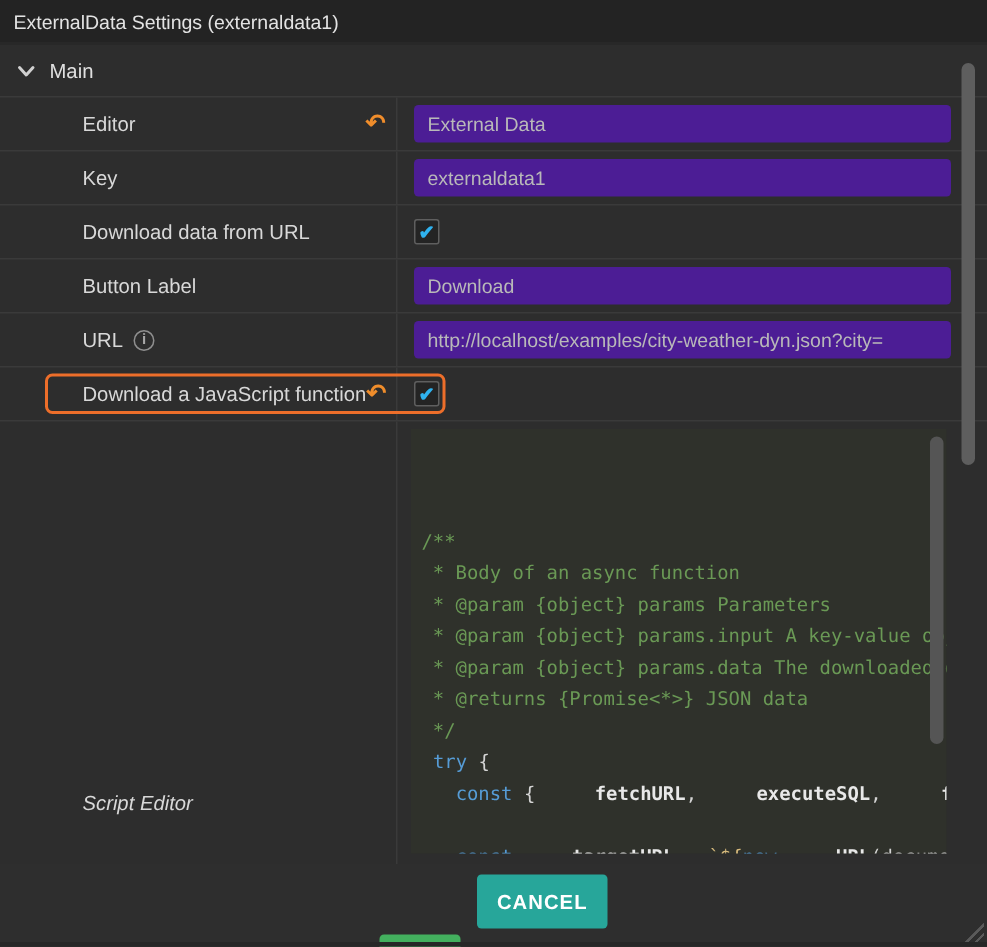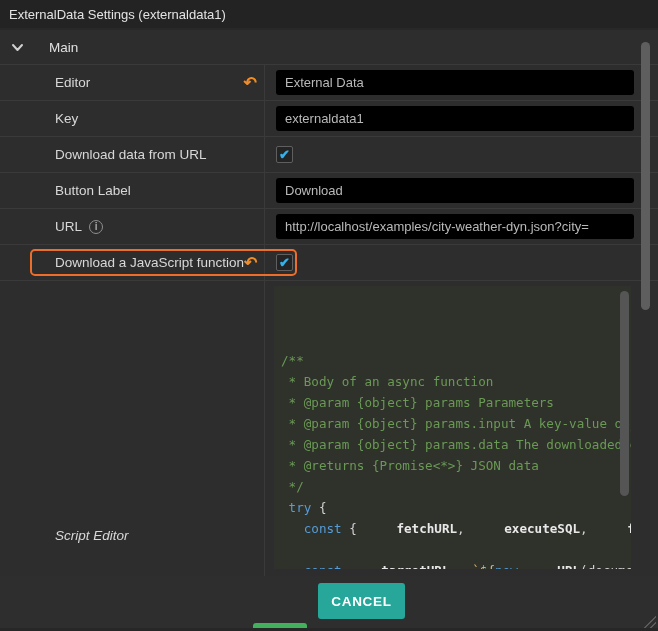--- a/index.html
+++ b/index.html
@@ -10,21 +10,21 @@
     font-family:"Liberation Sans", sans-serif;
     -webkit-font-smoothing:antialiased;
   }
   
   .titlebar {
     height:28px; background:#232323; display:flex; align-items:center;
     padding-left:9px; font-size:13px; color:#e3e3e3;text-align:center;
   }
   
   .section-header {
-    height:36px; display:flex; align-items:center; gap:25px;
+    height:36px; display:flex; align-items:center; gap:9px;
     padding-left:11px; background:#2d2d2d; color:#e0e0e0; font-size:13.5px;
     border-top:2px solid #282828; cursor:pointer;
   }
   .chev { width:13px; height:13px; display:inline-flex; }
   
   .row {
     display:flex; height:36px; border-top:1px solid #3a3a3a;
     background:#2d2d2d; position:relative;
   }
   .label-cell {
@@ -32,21 +32,21 @@
     padding-left:55px; padding-right:7px; border-right:1px solid #3a3a3a;
     color:#d8d8d8; font-size:13.5px;
   }
   .label-cell .lbl { flex:0 0 auto; }
   .label-cell .spacer { flex:1; }
   .value-cell {
     flex:1; display:flex; align-items:center;
     padding-left:11px; padding-right:24px;
   }
   input.field {
-    width:100%; height:25px; background:#000000; border:none; outline:none;
+    width:100%; height:25px; background:#4c1d95; border:none; outline:none;
     border-radius:3px; color:#b9b9b9; font-size:13px; padding:0 9px;
     font-family:"Liberation Sans", sans-serif;
   }
   .undo {
     color:#f08d2b; font-size:16px; line-height:14px; font-weight:bold;
     cursor:pointer; user-select:none;
   }
   .checkbox {
     width:17px; height:17px; background:#242424; border:1px solid #5f5f5f;
     border-radius:2px; display:flex; align-items:center; justify-content:center;

